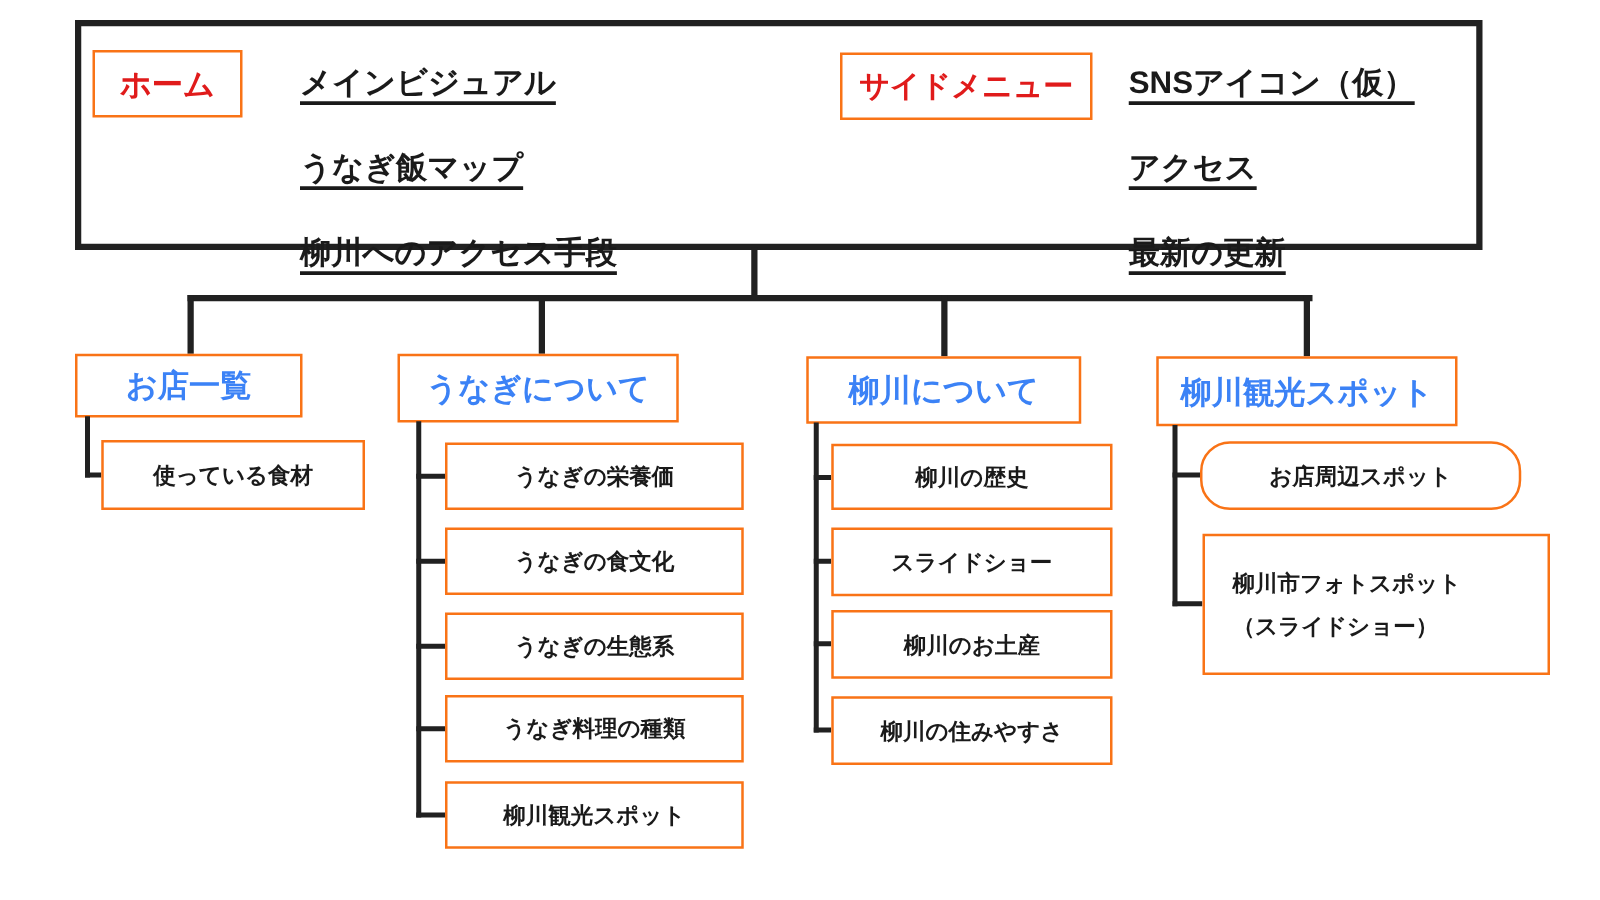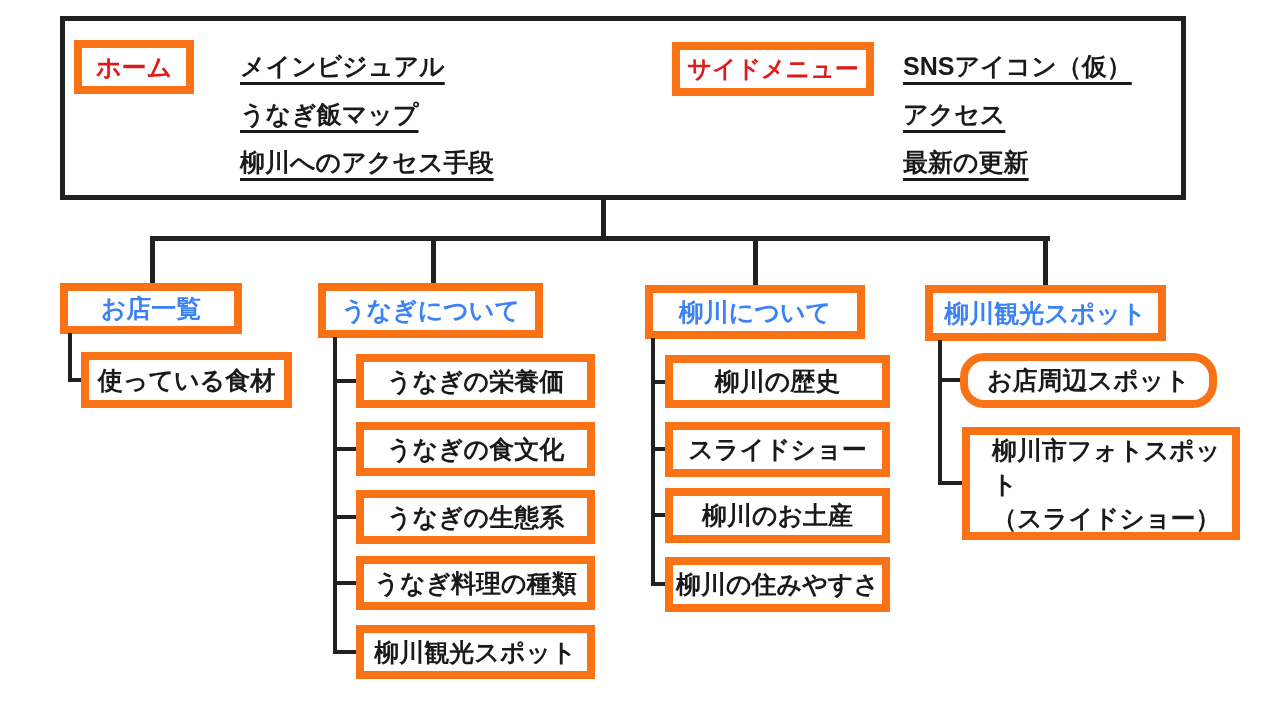--- a/index.html
+++ b/index.html
@@ -5,29 +5,29 @@
   html,body{margin:0;padding:0;background:#ffffff;}
   #stage{
     position:relative;width:1280px;height:720px;background:#ffffff;overflow:hidden;
     font-family:"Liberation Sans","DejaVu Sans",sans-serif;
     font-weight:bold;color:#1a1a1a;
   }
   .abs{position:absolute;box-sizing:border-box;}
   .ln{position:absolute;background:#212121;}
   .frame{border:5px solid #212121;background:#ffffff;}
   .box{
-    border:8px solid #f97316;background:#ffffff;
+    border:2px solid #f97316;background:#ffffff;
     display:flex;align-items:center;justify-content:center;
     text-align:center;box-sizing:border-box;
   }
   .red{color:#e01b1b;font-size:25px;}
   .red.small{font-size:24px;}
   .blue{color:#3b82f6;font-size:25px;}
-  .child{font-size:25px;color:#1a1a1a;}
-  .menu{display:flex;flex-direction:column;}
+  .child{font-size:18px;color:#1a1a1a;}
+  .menu{display:flex;flex-direction:column;gap:20px;}
   .menu .mi{
     font-size:25px;line-height:48px;color:#1a1a1a;
     text-decoration:underline;text-decoration-thickness:3px;text-underline-offset:7px;
     white-space:nowrap;
   }
   .wrap2{
     justify-content:flex-start;text-align:left;padding-left:22px;
     white-space:pre-line;line-height:34px;
   }
 </style>

